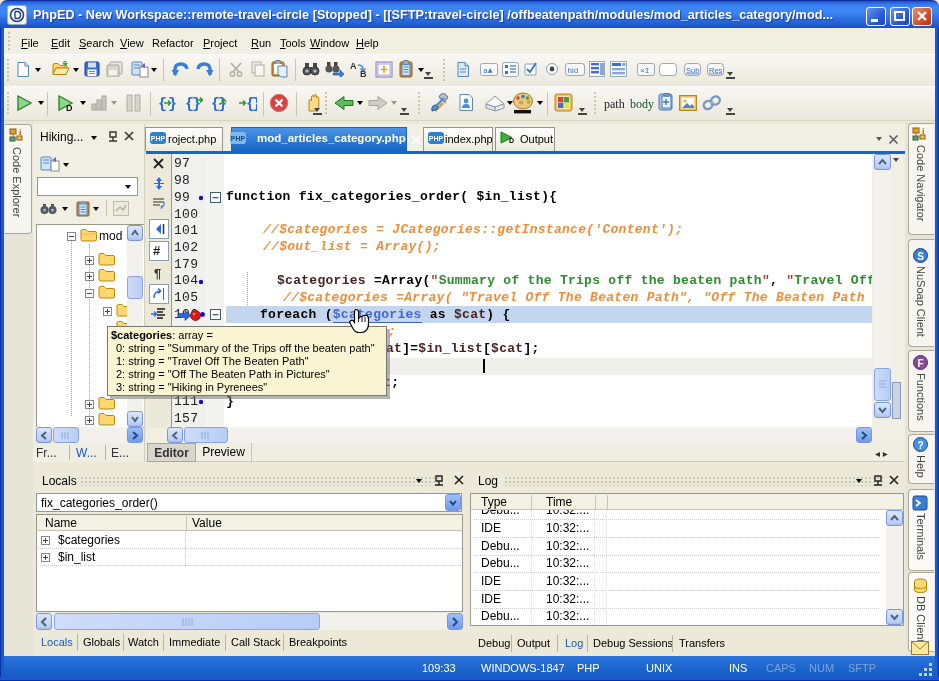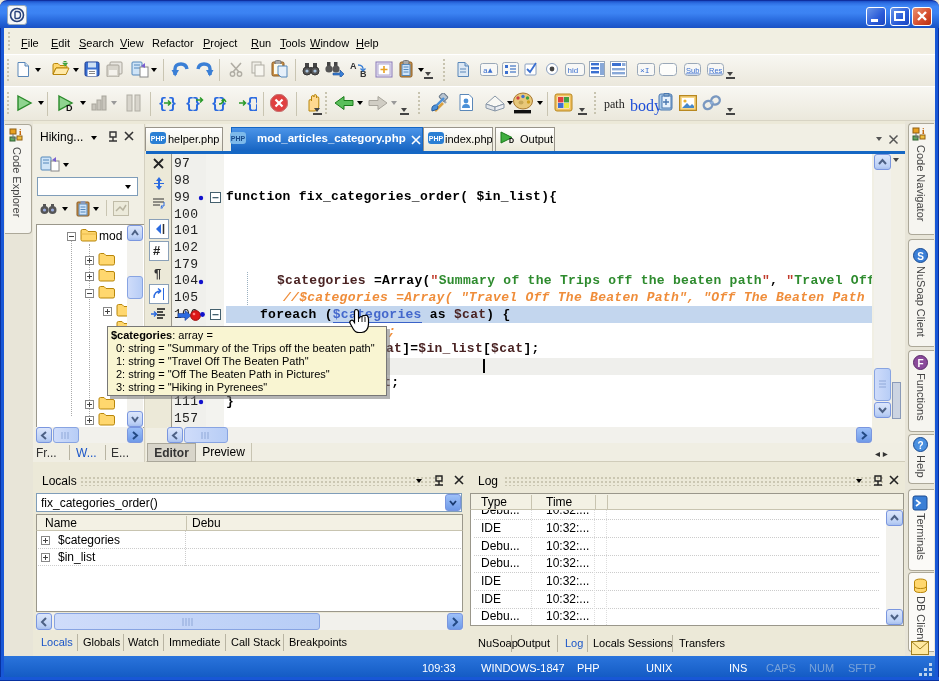--- a/index.html
+++ b/index.html
@@ -62,20 +62,21 @@
 </style>
 </head>
 <body>
 <div class="abs" id="mainbg"></div>
 <div class="abs" id="title">
  <div class="abs logo"></div>
  <svg class="abs" style="left:9px;top:6px" width="16" height="16">
       <circle cx="8" cy="8" r="6.5" fill="none" stroke="#28427a" stroke-width="1.6"></circle>
       <path d="M6 4.5 V11.5 M6 4.5 H8.5 Q11.5 4.5 11.5 8 Q11.5 11.5 8.5 11.5 H6" fill="none" stroke="#28427a" stroke-width="1.4"></path>
     </svg>
+ <div class="abs ttxt">PhpED - New Workspace::remote-travel-circle [Stopped] - [[SFTP:travel-circle] /offbeatenpath/modules/mod_articles_category/mod...</div>
  <div class="abs wbtn" style="left:866px;background:linear-gradient(135deg,#6a96e8,#2a5bd8 60%,#1b46c0)"><svg width="18" height="17">
         <rect x="4" y="11" width="7" height="3" fill="#fff"></rect>
       </svg></div>
  <div class="abs wbtn" style="left:890px;background:linear-gradient(135deg,#6a96e8,#2a5bd8 60%,#1b46c0)"><svg width="18" height="17">
         <rect x="4" y="4" width="9" height="8" fill="none" stroke="#fff" stroke-width="2"></rect>
       </svg></div>
  <div class="abs wbtn" style="left:912px;background:linear-gradient(135deg,#eb9270,#d75030 55%,#ba3010)"><svg width="18" height="17">
         <path d="M5 4 L13 12 M13 4 L5 12" stroke="#fff" stroke-width="2.4"></path>
       </svg></div>
 </div>
@@ -357,21 +358,21 @@
     <rect x="1" y="1" width="17" height="17" rx="2" fill="#f0c060" stroke="#b88820"></rect>
     <rect x="3.5" y="3.5" width="12" height="12" fill="#fff"></rect>
     <rect x="4" y="4" width="5.5" height="5.5" fill="#e04040"></rect>
     <rect x="10" y="4" width="5" height="5.5" fill="#40a040"></rect>
     <rect x="4" y="10" width="5.5" height="5" fill="#4070d0"></rect>
     <rect x="10" y="10" width="5" height="5" fill="#e8e840"></rect>
   </svg>
 <div class="abs ovf" style="left:578px;top:108px"></div>
 <div class="abs grip" style="left:594px;top:92px;height:24px"></div>
 <div class="abs" style="left:604px;top:97px;font-size:12px;color:#222;font-family:'Liberation Serif',serif">path</div>
-<div class="abs" style="left:630px;top:97px;font-size:16px;color:#1d4ed8;font-family:'Liberation Serif',serif">body</div>
+<div class="abs" style="left:630px;top:97px;font-size:12px;color:#14532d;font-family:'Liberation Serif',serif">body</div>
 <svg class="abs" style="left:656px;top:93px" width="19" height="20">
     <rect x="3" y="1" width="13" height="16" rx="2" fill="#a8c8e8" stroke="#4a78b0"></rect>
     <rect x="6" y="3" width="9" height="12" fill="#e8f2fc" stroke="#4a78b0"></rect>
     <path d="M8 0.5 H13 V3 H8 Z" fill="#88a8c8" stroke="#4a78b0"></path>
     <path d="M10 6 V12 M7 9 H13" stroke="#4a78b0" stroke-width="1.4"></path>
   </svg>
 <svg class="abs" style="left:679px;top:95px" width="18" height="16">
     <rect x="0.5" y="0.5" width="17" height="15" fill="#f8d888" stroke="#b88820" stroke-width="1.6"></rect>
     <rect x="3" y="3" width="12" height="10" fill="#fff"></rect>
     <circle cx="6" cy="6" r="1.6" fill="#e8b030"></circle>
@@ -582,23 +583,23 @@
 </div>
 <div class="abs" id="edit"></div>
 <div class="abs" style="left:144px;top:124px;width:1px;height:338px;background:#d4d0c0"></div>
 <div class="abs" id="tabline"></div>
 <div class="abs" id="etools"></div>
 <div class="abs" id="gutter"></div>
 <div class="abs" id="fold"></div>
 <div class="abs" id="code"></div>
 
 <div class="abs dtab" style="left:145px;width:78px;overflow:hidden">
-    <span style="position:absolute;left:22px;top:5px;font-size:11px">helper.php</span>
+    <span style="position:absolute;left:22px;top:5px;font-size:11px">roject.php</span>
   </div>
-<div class="abs dtab act" style="left:231px;width:192px">
+<div class="abs dtab act" style="left:231px;width:176px">
     <span style="position:absolute;left:25px;top:4px">mod_articles_category.php</span>
     <svg style="position:absolute;left:178px;top:6px" width="12" height="12">
       <path d="M2 2 L10 10 M10 2 L2 10" stroke="#fff" stroke-width="1.6"></path>
     </svg>
   </div>
 <div class="abs dtab" style="left:423px;width:70px;overflow:hidden">
     <span style="position:absolute;left:21px;top:5px;font-size:11px">index.php</span>
   </div>
 <div class="abs dtab" style="left:495px;width:60px;overflow:hidden">
     <span style="position:absolute;left:24px;top:5px;font-size:11px">Output</span>
@@ -661,20 +662,22 @@
     <rect x="0.5" y="0.5" width="10" height="10" fill="#fff" stroke="#44606e"></rect>
     <rect x="2.5" y="5" width="6" height="1.3" fill="#44606e"></rect>
   </svg>
 
 <div class="abs" style="left:224px;top:154px;width:648px;height:274px;overflow:hidden">
 <div class="abs" style="left:0px;top:204px;width:648px;height:17px;background:#efefec"></div>
 <div class="abs" style="left:2px;top:152px;width:646px;height:17px;background:#c3d6ee"></div>
 <div class="abs" style="left:259px;top:205px;width:2px;height:14px;background:#000"></div>
 <div class="abs" style="left:23px;top:118px;width:1px;height:33px;border-left:1px dotted #9ab0c0"></div>
 <div class="cl" style="left:2px;top:35px">function fix_categories_order( $in_list){</div>
+<div class="cl cmt" style="left:39px;top:68px">//$categories = JCategories::getInstance('Content');</div>
+<div class="cl cmt" style="left:39px;top:85px">//$out_list = Array();</div>
 <div class="cl" style="left:53px;top:119px"><span class="vr">$categories</span> =Array(<span class="strq">"</span><span class="str">Summary of the Trips off the beaten path</span><span class="strq">"</span>, <span class="strq">"</span><span class="str">Travel Off The Beaten Path</span>)</div>
 <div class="cl cmt" style="left:59px;top:136px">//$categories =Array( "Travel Off The Beaten Path", "Off The Beaten Path in Pictures")</div>
 <div class="cl" style="left:36px;top:153px">foreach (<span style="color:#4468cc;border-bottom:1.5px solid #3a62c8">$categories</span> as <span class="vr">$cat</span>) {</div>
 <div class="cl cmt" style="left:59px;top:170px">//sort($cats);</div>
 <div class="cl" style="left:65px;top:187px"><span class="vr">$out_list</span>[<span class="vr">$cat</span>]=<span class="vr">$in_list</span>[<span class="vr">$cat</span>];</div>
 <div class="cl" style="left:38px;top:221px">return <span class="vr">$out_list</span>;</div>
 <div class="cl" style="left:2px;top:240px">}</div>
 </div>
 
 <div class="abs sbtrack" style="left:874px;top:154px;width:17px;height:264px"></div>
@@ -773,21 +776,21 @@
     </svg>
 </div>
 <div class="abs" style="left:36px;top:493px;width:426px;height:19px;background:#fff;border:1px solid #7f9db9"></div>
 <div class="abs" style="left:41px;top:496px;font-size:12px">fix_categories_order()</div>
 <div class="abs sbb" style="left:445px;top:494px;width:16px;height:17px;background:linear-gradient(#9dc0f8,#6f9ae8)"><svg width="14" height="15">
       <path d="M4 6 L7 9.5 L10 6" fill="none" stroke="#1a3a70" stroke-width="1.8"></path>
     </svg></div>
 <div class="abs" style="left:36px;top:514px;width:427px;height:98px;background:#fff;border:1px solid #9a978b;border-top:none"></div>
 <div class="abs" style="left:36px;top:514px;width:427px;height:17px;background:#f3f1e4;border:1px solid #9a978b;border-bottom:1px solid #c8c4b0">
  <span style="position:absolute;left:8px;top:1px;font-size:12px">Name</span>
- <span style="position:absolute;left:155px;top:1px;font-size:12px">Debu</span>
+ <span style="position:absolute;left:155px;top:1px;font-size:12px">Value</span>
  <span style="position:absolute;left:149px;top:1px;width:1px;height:14px;background:#c8c4b0"></span>
 </div>
 <svg class="abs pm" style="left:41px;top:536px" width="9" height="9">
     <rect x="0.5" y="0.5" width="8" height="8" fill="#fff" stroke="#888"></rect>
     <line x1="2" y1="4.5" x2="7" y2="4.5" stroke="#444"></line>
     <line x1="4.5" y1="2" x2="4.5" y2="7" stroke="#444"></line>
   </svg>
 <div class="abs" style="left:58px;top:533px;font-size:12px">$categories</div>
 <svg class="abs pm" style="left:41px;top:553px" width="9" height="9">
     <rect x="0.5" y="0.5" width="8" height="8" fill="#fff" stroke="#888"></rect>
@@ -872,27 +875,27 @@
  <span style="position:absolute;left:135px;top:0px;width:1px;height:115px;border-left:1px dotted #ddd"></span>
 </div>
 <div class="abs sbtrack" style="left:886px;top:510px;width:17px;height:115px"></div>
 <div class="abs sbb" style="left:886px;top:510px;width:17px;height:16px"><svg width="15" height="14">
       <path d="M4 9 L7.5 5 L11 9" fill="none" stroke="#4d6185" stroke-width="2"></path>
     </svg></div>
 <div class="abs sbb" style="left:886px;top:609px;width:17px;height:16px"><svg width="15" height="14">
       <path d="M4 5 L7.5 9 L11 5" fill="none" stroke="#4d6185" stroke-width="2"></path>
     </svg></div>
 <div class="abs" style="left:469px;top:630px;width:436px;height:25px;font-size:11px;color:#000">
- <span style="position:absolute;left:9px;top:7px">NuSoap</span>
+ <span style="position:absolute;left:9px;top:7px">Debug</span>
  <span style="position:absolute;left:42px;top:5px;width:1px;height:17px;background:#b8b4a2"></span>
  <span style="position:absolute;left:48px;top:7px">Output</span>
  <span style="position:absolute;left:88px;top:5px;width:1px;height:17px;background:#b8b4a2"></span>
  <span style="position:absolute;left:96px;top:7px;color:#1b56c8">Log</span>
  <span style="position:absolute;left:118px;top:5px;width:1px;height:17px;background:#b8b4a2"></span>
- <span style="position:absolute;left:124px;top:7px">Locals Sessions</span>
+ <span style="position:absolute;left:124px;top:7px">Debug Sessions</span>
  <span style="position:absolute;left:203px;top:5px;width:1px;height:17px;background:#b8b4a2"></span>
  <span style="position:absolute;left:210px;top:7px">Transfers</span>
 </div>
 <div class="abs" id="statusbar"></div>
 <div class="abs st" style="left:422px">109:33</div>
 <div class="abs st" style="left:481px">WINDOWS-1847</div>
 <div class="abs st" style="left:577px">PHP</div>
 <div class="abs st" style="left:646px">UNIX</div>
 <div class="abs st" style="left:729px">INS</div>
 <div class="abs st stg" style="left:766px">CAPS</div>

